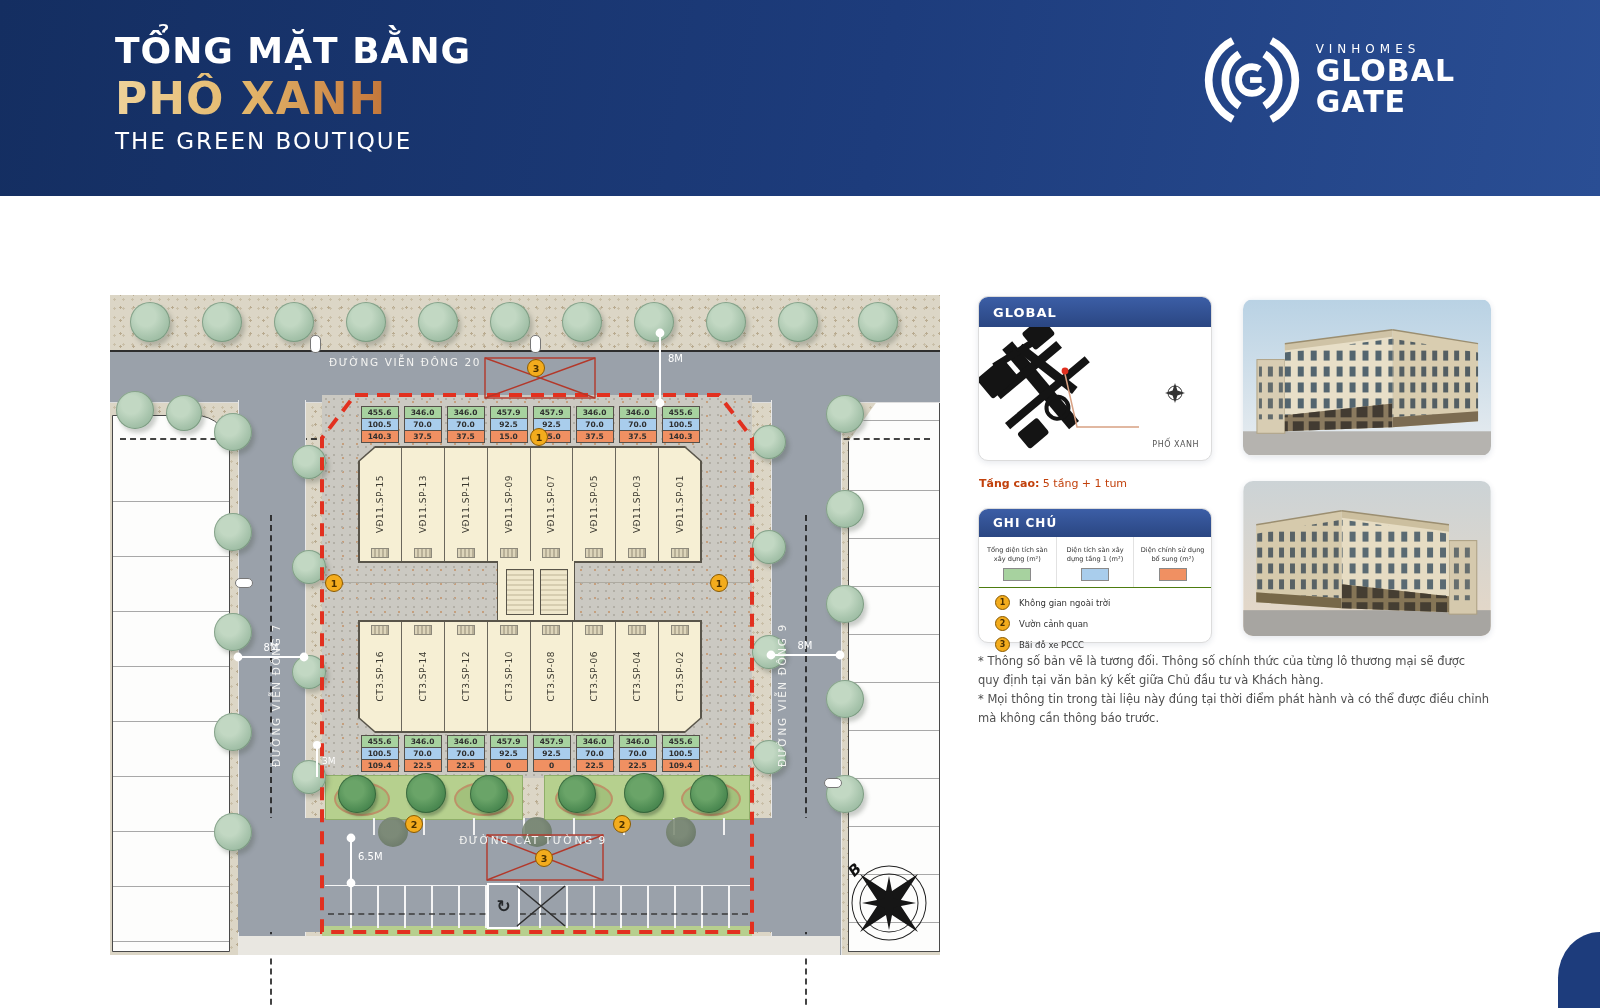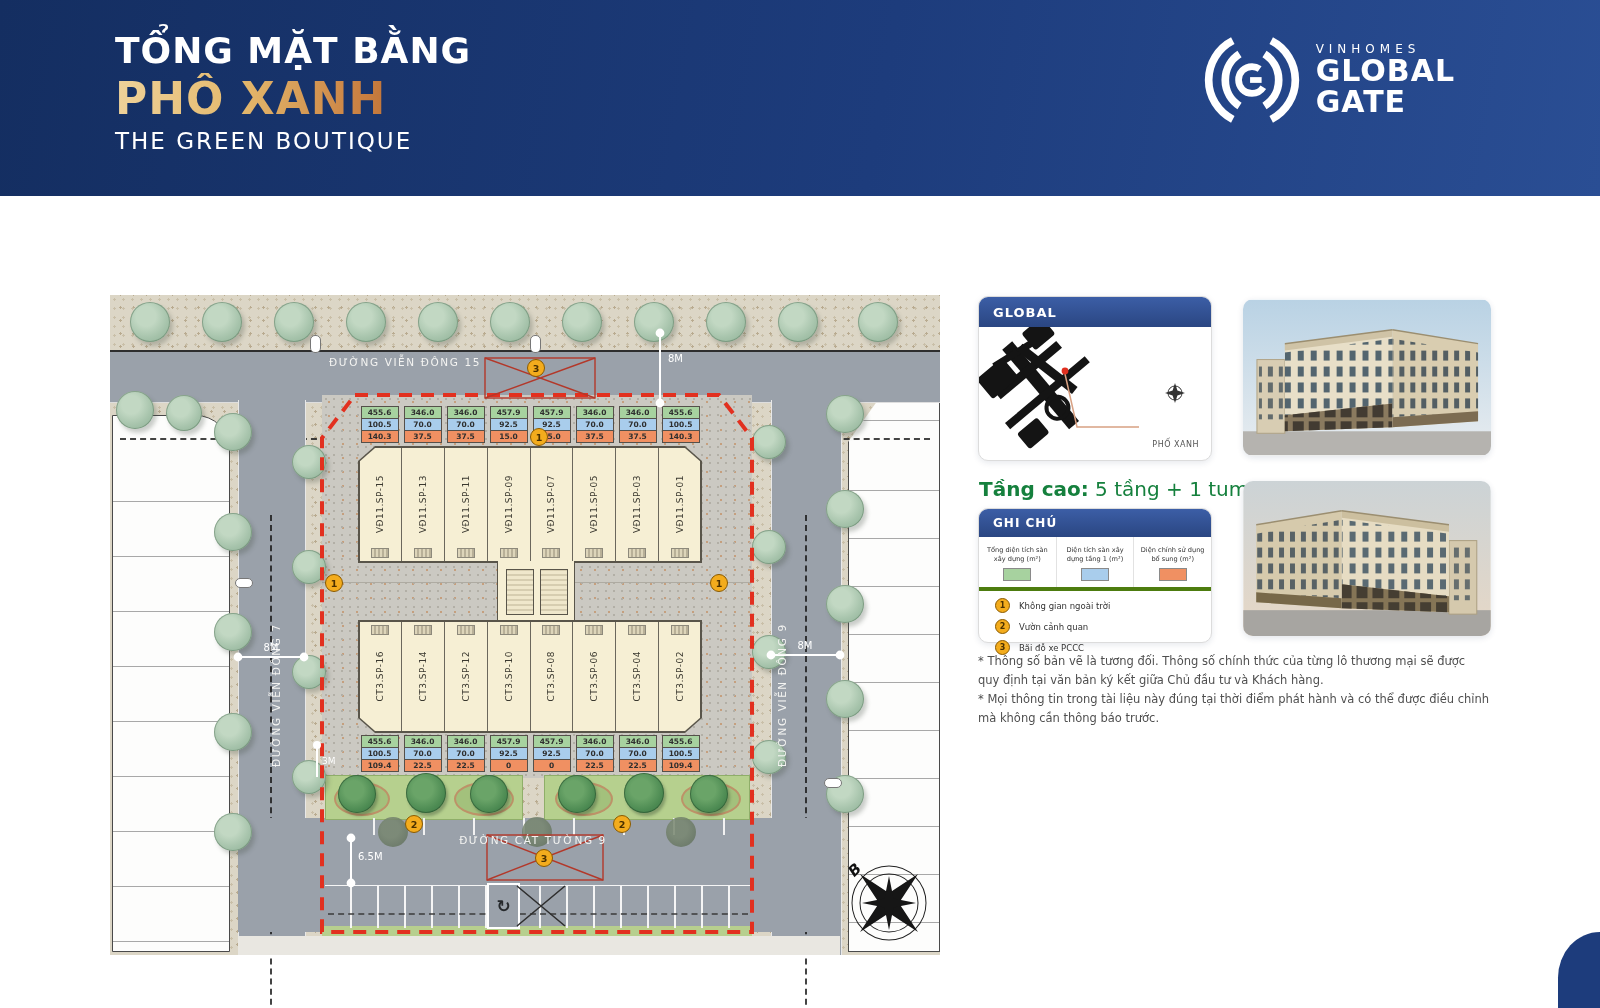--- a/index.html
+++ b/index.html
@@ -116,24 +116,24 @@
 
   
   .card{position:absolute;background:#fff;border:1px solid #dcdcdc;border-radius:10px;
         box-shadow:0 2px 6px rgba(20,40,80,.10);}
   .card-hd{height:30px;background:linear-gradient(180deg,#3c5ea6 0%,#2a4682 100%);
         border-radius:9px 9px 0 0;color:#fff;font-weight:700;font-size:13px;letter-spacing:1px;
         display:flex;align-items:center;padding-left:14px;}
   .keyplan{left:978px;top:296px;width:232px;height:163px;}
   .keyplan-body{position:relative;width:100%;height:132px;}
   .kp-loc{position:absolute;right:12px;bottom:10px;font-size:8px;letter-spacing:.5px;color:#555;}
-  .floors{position:absolute;left:979px;top:477px;font-size:20px;color:#15803d;}
+  .floors{position:absolute;left:979px;top:477px;font-size:11px;color:#c2410c;}
   .floors b{font-weight:800;}
   .legend{left:978px;top:508px;width:232px;height:133px;}
-  .sw-row{display:flex;height:50px;border-bottom:4px solid #4d7c0f;}
+  .sw-row{display:flex;height:50px;border-bottom:1px solid #4d7c0f;}
   .sw-col{flex:1;display:flex;flex-direction:column;align-items:center;justify-content:center;gap:4px;
         border-right:1px solid #e2e2e2;padding:3px 2px 0 2px;}
   .sw-col:last-child{border-right:none;}
   .sw-label{font-size:6.6px;color:#333;text-align:center;line-height:1.3;}
   .swatch{width:26px;height:11px;border:1px solid #8a8a8a;}
   .lg-items{padding:7px 0 0 16px;}
   .lg-item{display:flex;align-items:center;gap:9px;margin-bottom:6px;}
   .lg-num{width:13px;height:13px;border-radius:50%;background:#f3ac1d;border:1.2px solid #8a5a00;
         color:#4a3000;font-size:8px;font-weight:700;display:flex;align-items:center;justify-content:center;}
   .lg-text{font-size:8.5px;color:#333;}
@@ -455,21 +455,21 @@
         <circle cx="661" cy="360" r="3.4"></circle>
         <circle cx="730" cy="360" r="3.4"></circle>
       <line x1="207" y1="450" x2="207" y2="482"></line>
         <circle cx="207" cy="450" r="3"></circle>
       <line x1="241" y1="543" x2="241" y2="588"></line>
         <circle cx="241" cy="543" r="3.4"></circle>
         <circle cx="241" cy="588" r="3.4"></circle>
     </g>
   </svg>
 
-  <div class="stname" style="left:175px;top:61px;width:240px;">ĐƯỜNG VIỄN ĐÔNG 15</div>
+  <div class="stname" style="left:175px;top:61px;width:240px;">ĐƯỜNG VIỄN ĐÔNG 20</div>
   <div class="stname vert" style="left:160px;top:300px;height:200px;">ĐƯỜNG VIỄN ĐÔNG 7</div>
   <div class="stname vert" style="left:666px;top:300px;height:200px;">ĐƯỜNG VIỄN ĐÔNG 9</div>
   <div class="stname" style="left:333px;top:539px;width:180px;">ĐƯỜNG CÁT TƯỜNG 9</div>
   <div class="dimlabel" style="left:558px;top:58px;">8M</div>
   <div class="dimlabel" style="left:138px;top:347px;width:46px;">8M</div>
   <div class="dimlabel" style="left:672px;top:345px;width:46px;">8M</div>
   <div class="dimlabel" style="left:212px;top:461px;font-size:9px;">3M</div>
   <div class="dimlabel" style="left:248px;top:556px;">6.5M</div>
 
   <div class="marker" style="left:417px;top:64px;">3</div>

